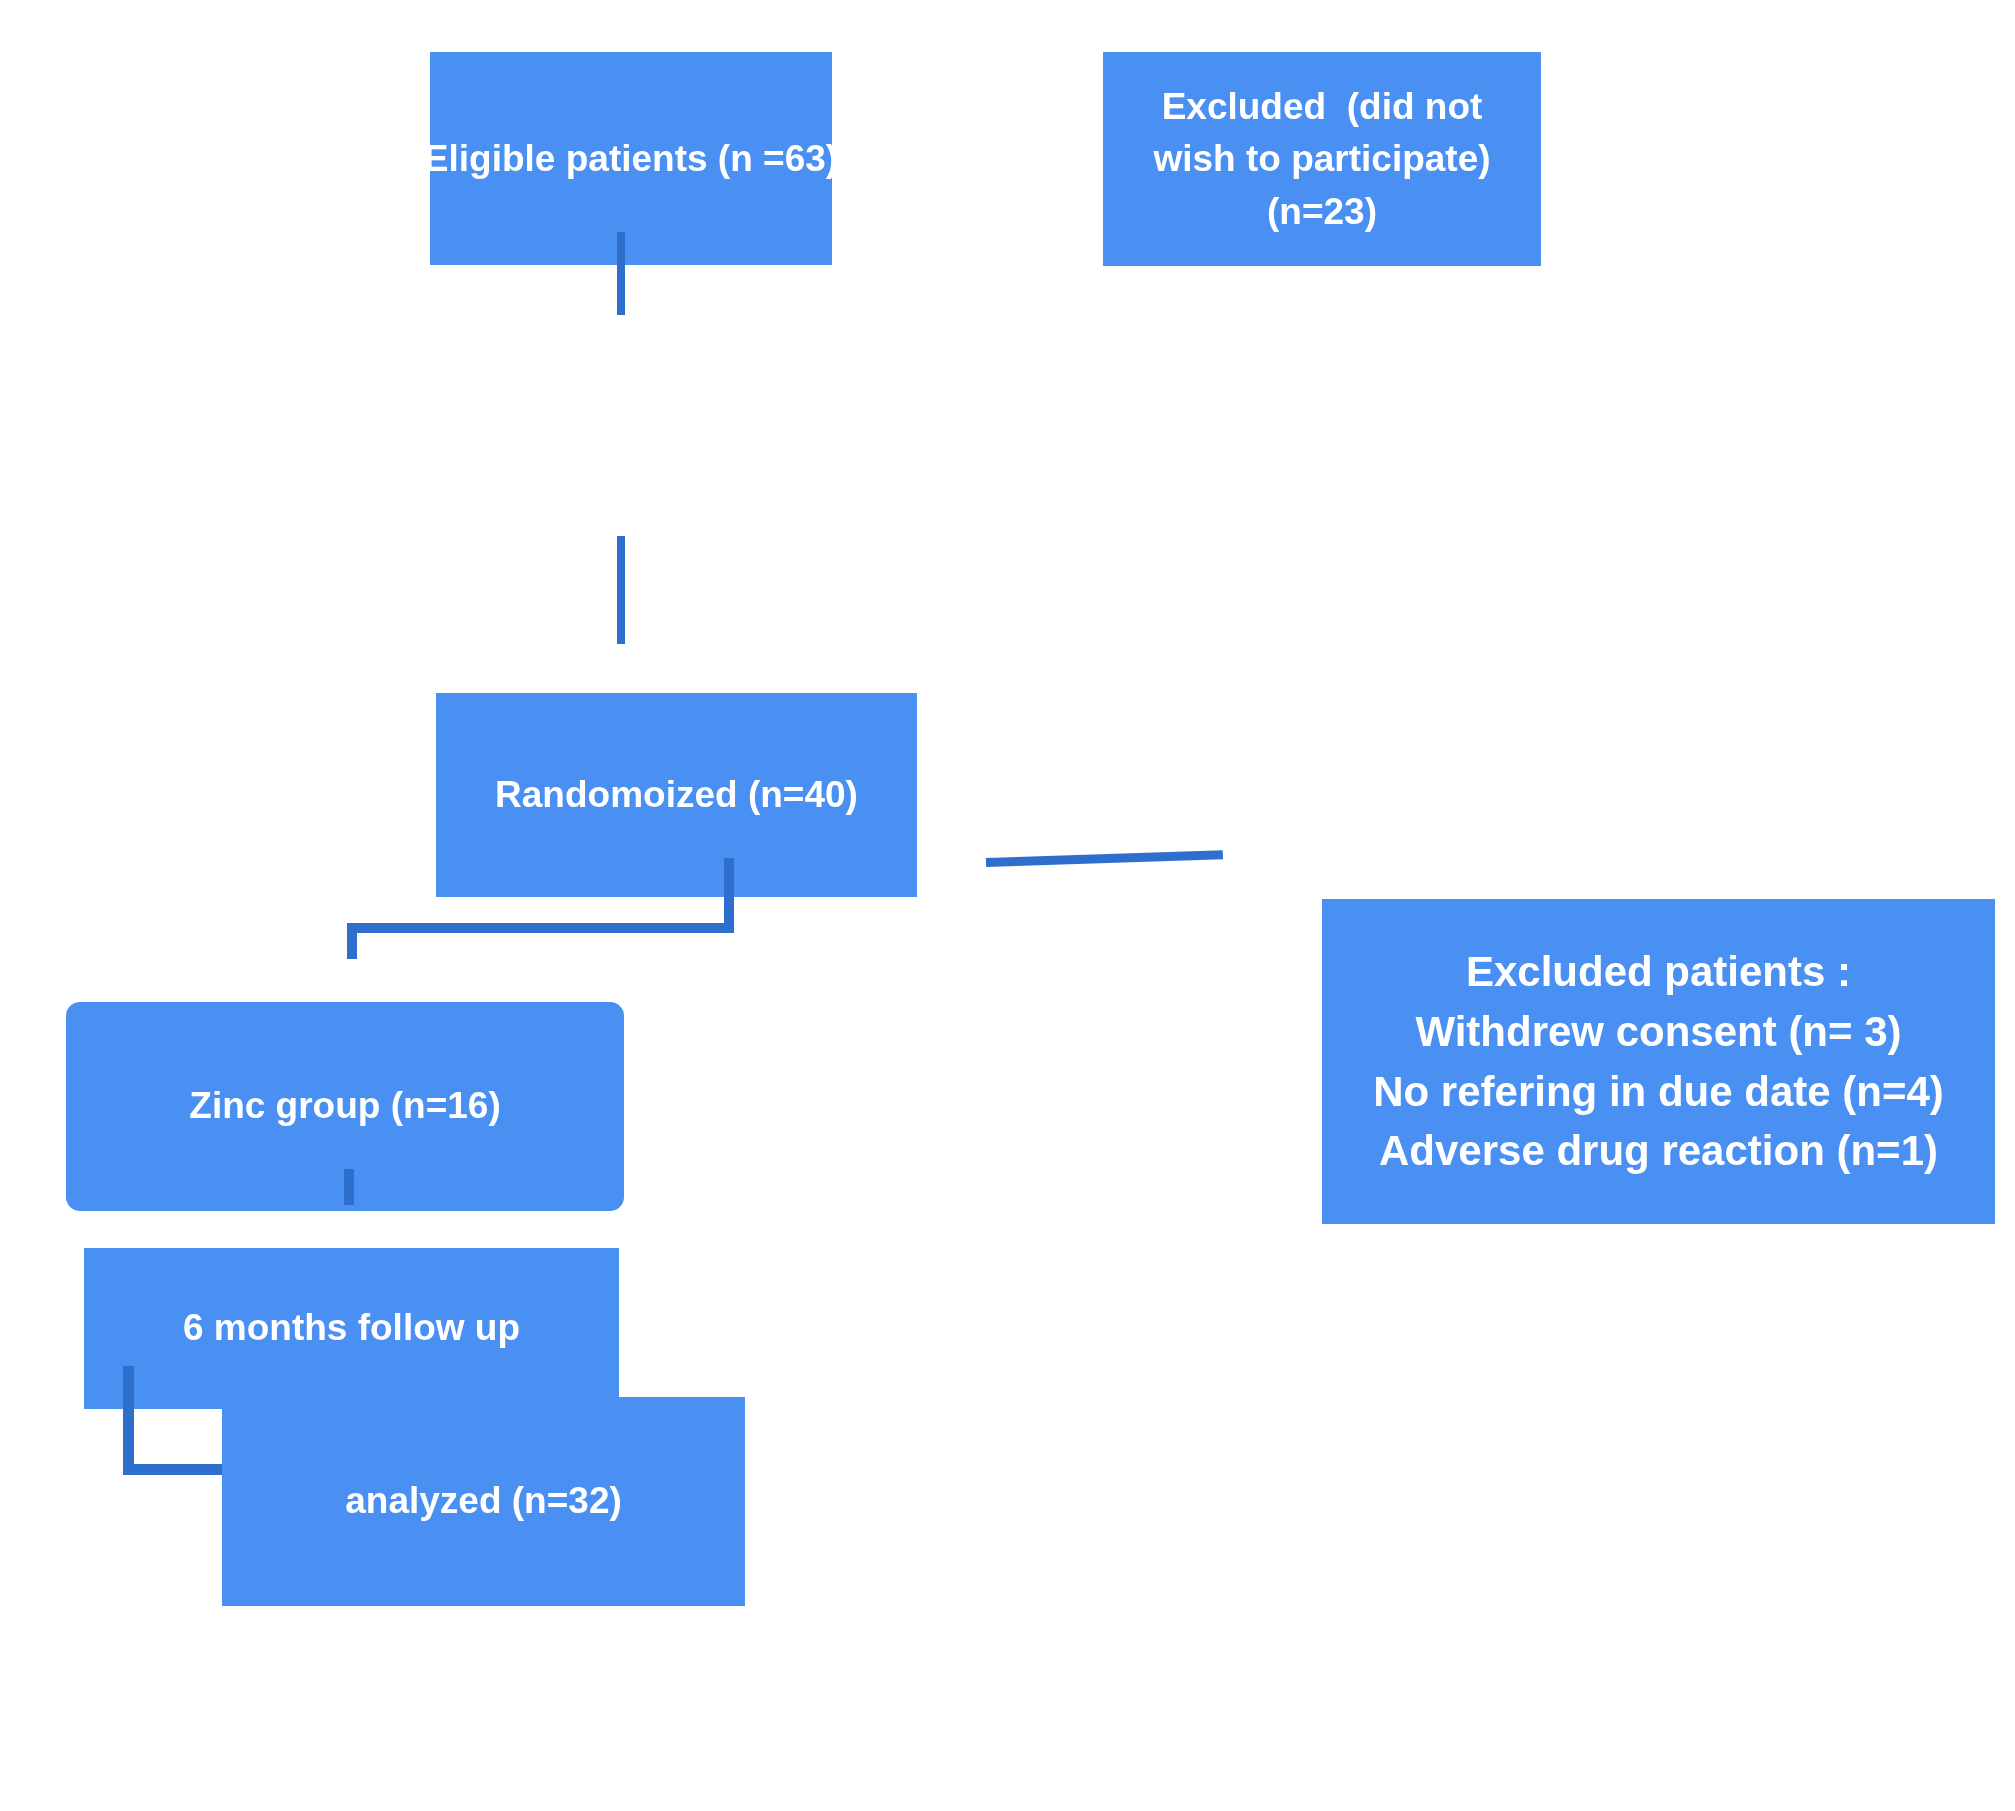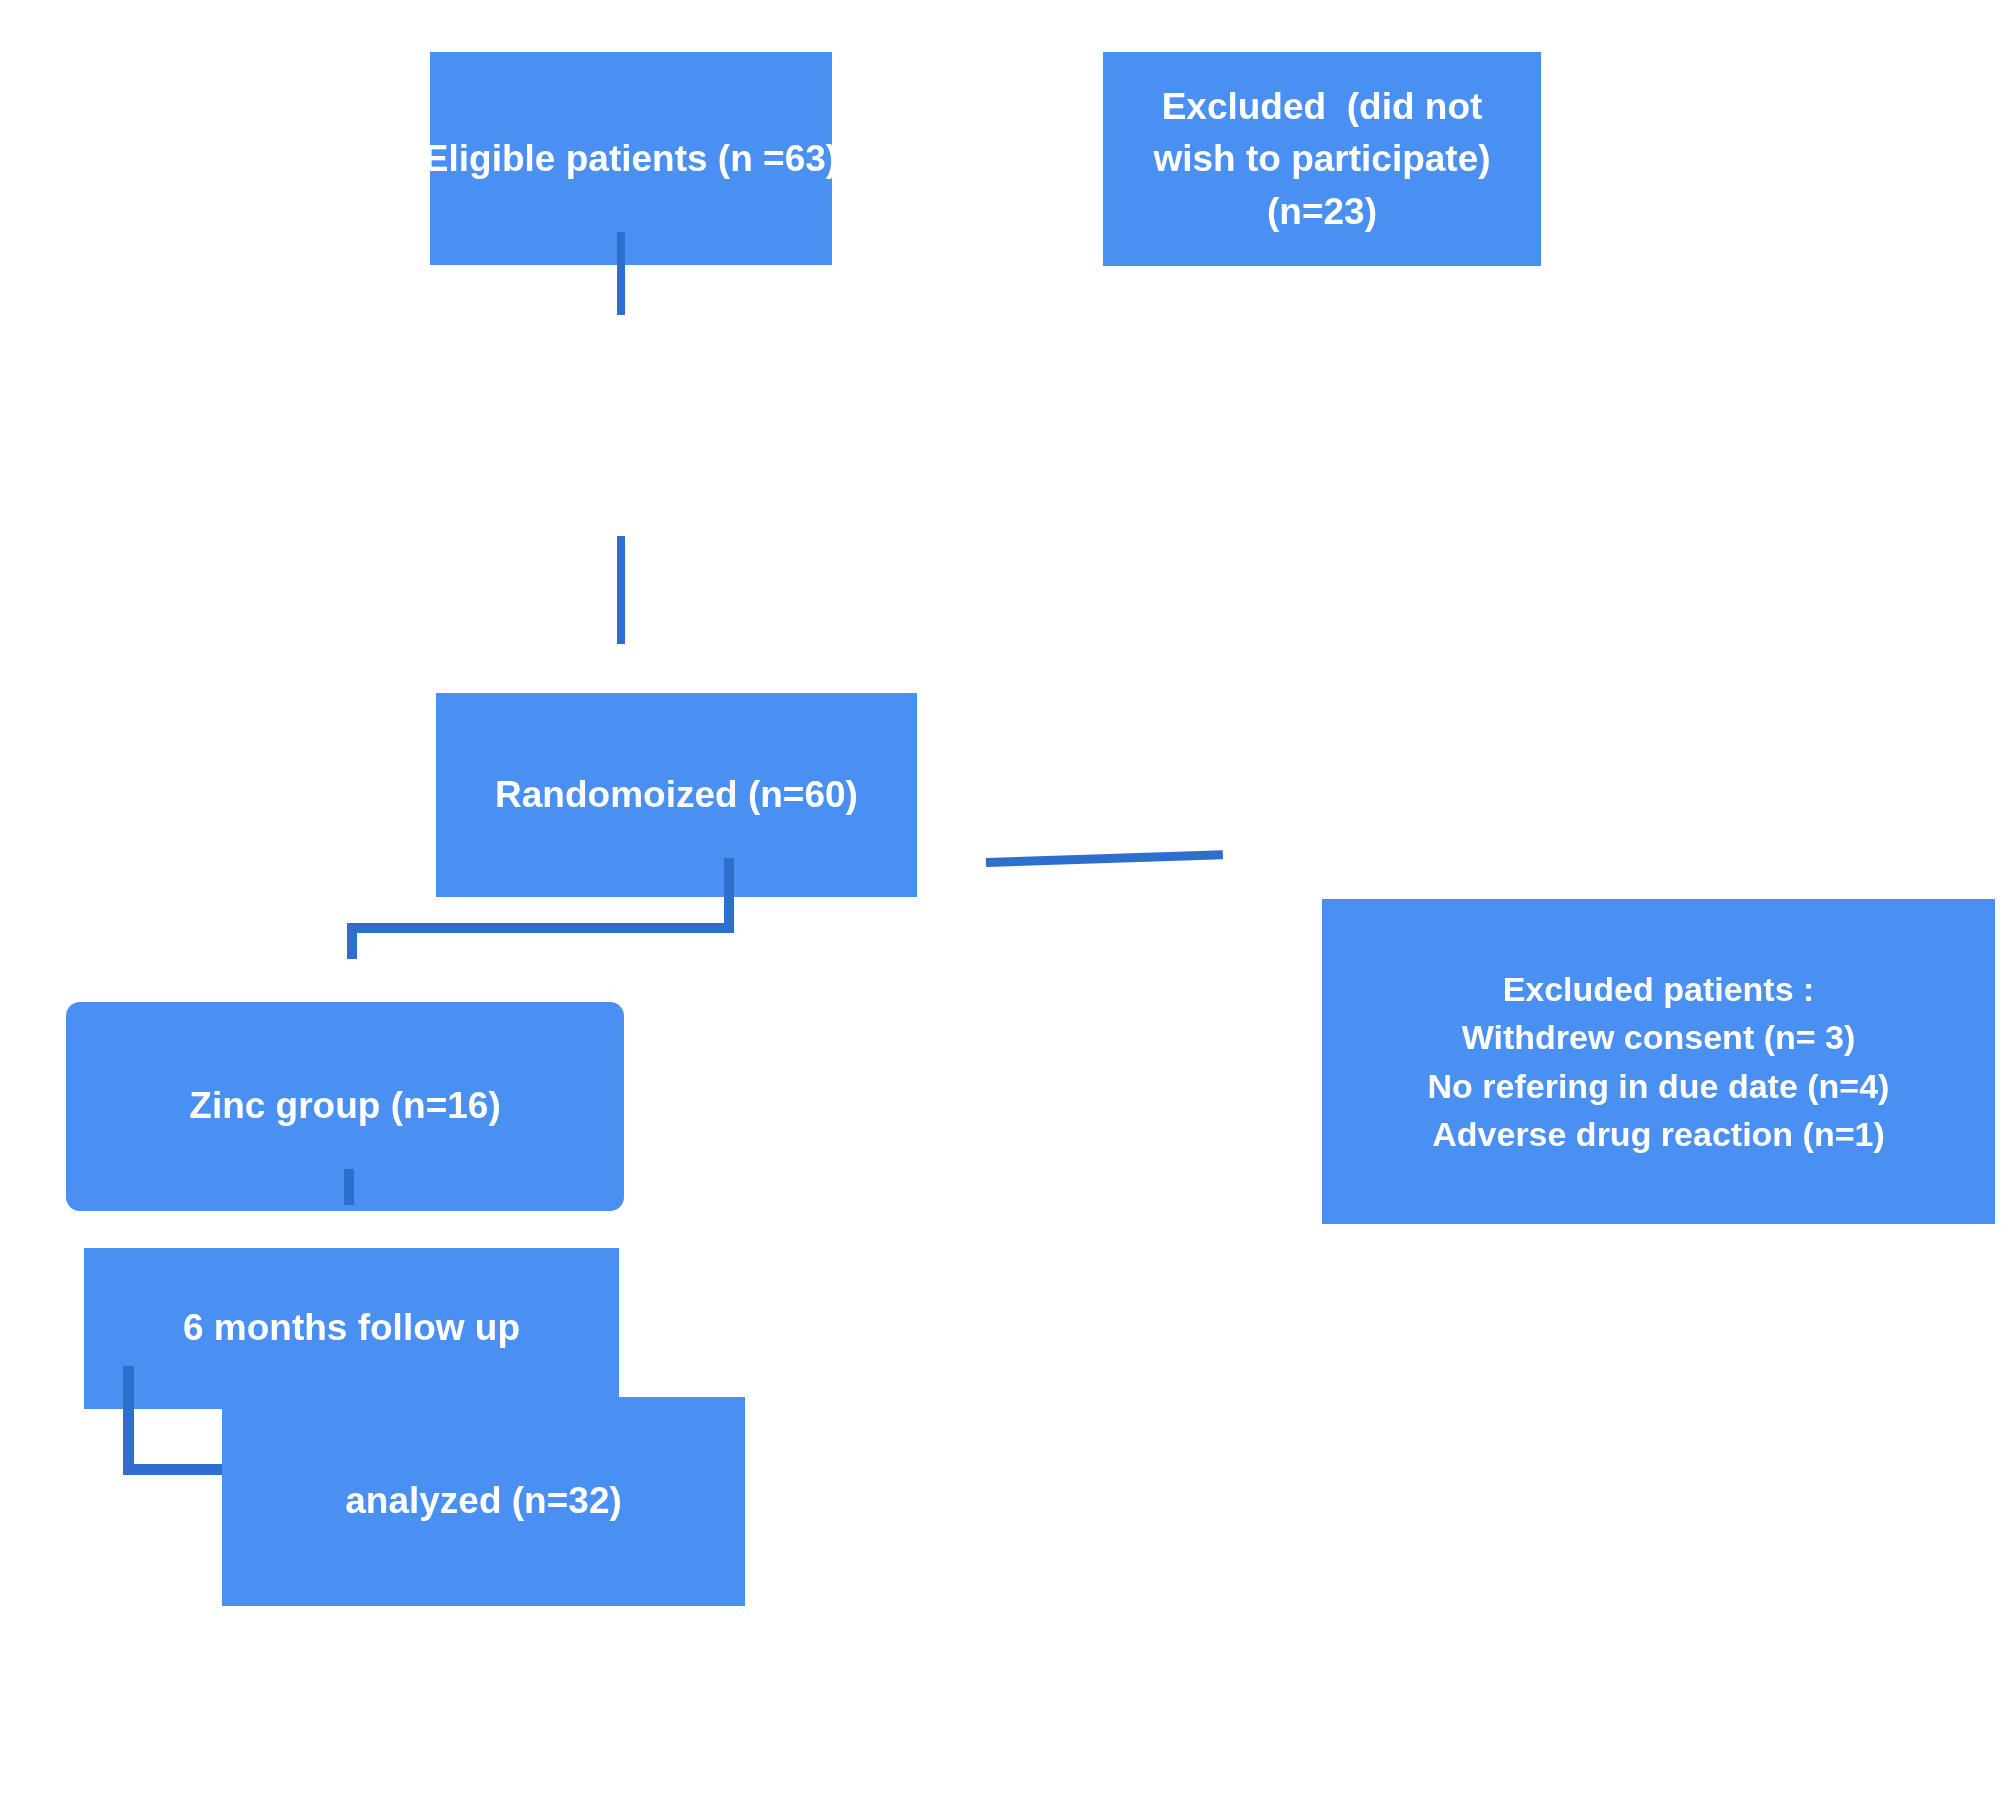--- a/index.html
+++ b/index.html
@@ -39,21 +39,21 @@
   .connector {
     position: absolute;
     background: #2e6ecd;
   }
   
   #node-eligible        { left:430px;  top:8.4px;   width:402px; height:213px; font-size:37px; }
   #node-excluded-top    { left:1103px; top:8.4px;   width:438px; height:214px; font-size:37px; }
   #node-agreed          { left:430px;  top:323px;  width:415px; height:212px; font-size:37px; }
   #node-randomized      { left:436px;  top:649px; width:224px; height:204px; font-size:37px;
                           width:481px; }
-  #node-excluded-bottom { left:1322px; top:855px; width:673px; height:325px; font-size:34px; }
+  #node-excluded-bottom { left:1322px; top:855px; width:673px; height:325px; font-size:42px; }
   #node-groups          { left:66px;  top:958px; width:558px; height:209px; font-size:37px; }
   #node-followup        { left:84px;  top:1204px; width:535px; height:161px; font-size:37px; }
   #node-analyzed        { left:222px;  top:1353px; width:523px; height:209px; font-size:37px; }
 
   
   #conn-1        { left:617px; top:232px;  width:8.4px;  height:83px; }
   #conn-2        { left:617px; top:536px;  width:8.4px;  height:108px; }
   #conn-3-vert   { left:724px; top:858px; width:9.6px;  height:73px; }
   #conn-3-horz   { left:347px;  top:923px; width:387px; height:9.6px;  }
   #conn-3-down   { left:347px;  top:923px; width:9.6px;  height:36px;  }
@@ -76,21 +76,21 @@
     <span class="line">wish to participate)</span>
     <span class="line">(n=23)</span>
   </div>
 
   <div class="connector" id="conn-1" style="background: rgb(46, 110, 205);"></div>
 
 
   <div class="connector" id="conn-2" style="background: rgb(46, 110, 205);"></div>
 
   <div class="node" id="node-randomized" style="background: rgb(74, 144, 242); color: rgb(255, 255, 255);">
-    <span class="line">Randomoized (n=60)</span>
+    <span class="line">Randomoized (n=40)</span>
   </div>
 
   <div class="connector" id="conn-right" style="background: rgb(46, 110, 205); transform: rotate(-1.9deg); transform-origin: left center;"></div>
 
   <div class="connector" id="conn-3-vert" style="background: rgb(46, 110, 205);"></div>
   <div class="connector" id="conn-3-horz" style="background: rgb(46, 110, 205);"></div>
   <div class="connector" id="conn-3-down" style="background: rgb(46, 110, 205);"></div>
 
   <div class="node" id="node-excluded-bottom" style="background: rgb(74, 144, 242); color: rgb(255, 255, 255);">
     <span class="line">Excluded patients :</span>

